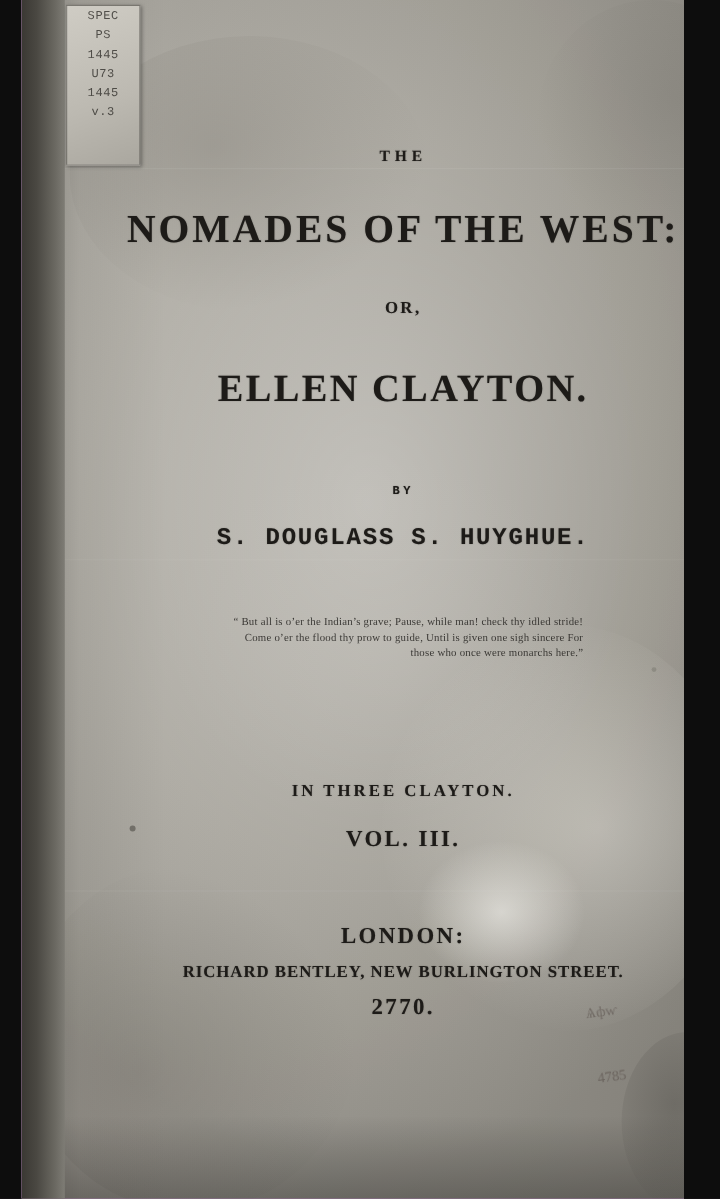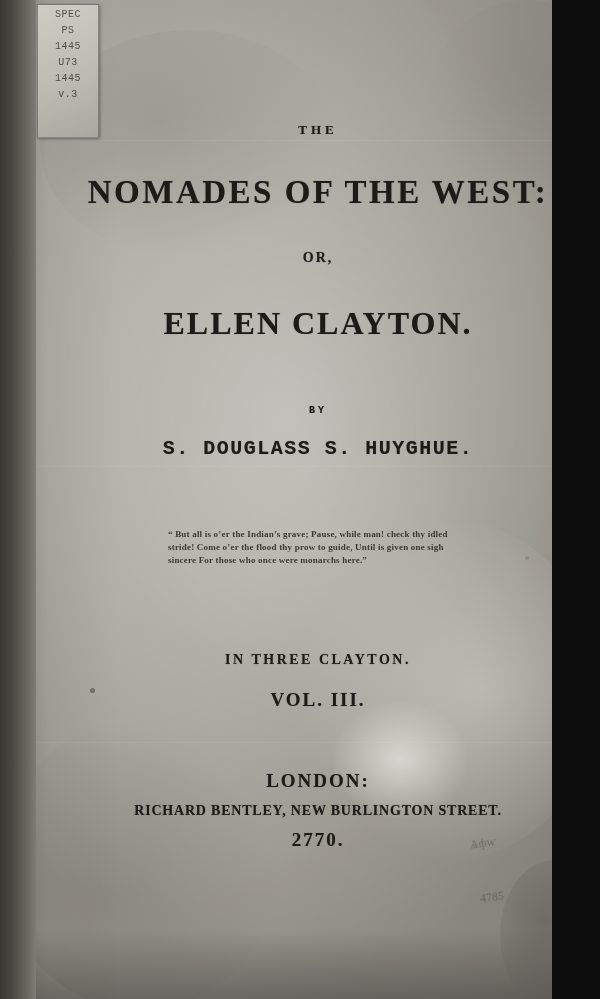--- a/index.html
+++ b/index.html
@@ -7,20 +7,21 @@
     padding: 0;
     background: #0d0d0d;
   }
   #page {
     position: relative;
     width: 552px;
     height: 999px;
     overflow: hidden;
     background: #f0abfc;
     font-family: "Liberation Serif", serif;
+    margin-left: 18px;
   }
   
   #paper {
     position: absolute;
     left: 0; top: 0;
     width: 600px;
     height: 999px;
     background:
       radial-gradient(ellipse 70% 55% at 48% 42%, rgba(255,255,255,0.30) 0%, rgba(255,255,255,0.06) 55%, rgba(0,0,0,0.10) 100%),
       linear-gradient(100deg, #b9b6ae 0%, #aeaba3 18%, #a7a49c 45%, #9d9a92 72%, #8f8c84 100%);
@@ -99,23 +100,23 @@
     font-weight: bold;
     letter-spacing: 2px;
     text-shadow: 0 0 1px rgba(40,38,34,0.45);
   }
   #the        { position:absolute; top:122px;  width:100%; font-size:13px; letter-spacing:4px; }
   #maintitle  { position:absolute; top:174px;  width:100%; font-size:33px; letter-spacing:2.5px; }
   #or         { position:absolute; top:250px;  width:100%; font-size:14px; letter-spacing:2px; }
   #subtitle   { position:absolute; top:305px;  width:100%; font-size:32px; letter-spacing:2px; }
   #by         { position:absolute; top:405px;  width:100%; font-size:10px; letter-spacing:3px;font-family:Liberation Mono, monospace; }
   #author     { position:absolute; top:437px;  width:100%; font-size:20px; letter-spacing:1.5px;font-family:Liberation Mono, monospace; }
-  #epigraph   { position:absolute; top:528px;  left:50%; transform:translateX(-50%);
-                width:300px; font-size:9px; line-height:13px; font-weight:bold;
-                letter-spacing:0.2px; text-align:left; color:#2a2825;
+  #epigraph   { position:absolute; top:512px;  left:50%; transform:translateX(-50%);
+                width:300px; font-size:9px; line-height:13px; font-weight:normal;
+                letter-spacing:0.2px; text-align:right; color:#2a2825;
                 filter: blur(0.35px); opacity:0.88; }
   #volumes    { position:absolute; top:652px;  width:100%; font-size:14px; letter-spacing:2.5px; }
   #volno      { position:absolute; top:689px;  width:100%; font-size:19px; letter-spacing:2px; }
   #city       { position:absolute; top:770px;  width:100%; font-size:19px; letter-spacing:2px; }
   #publisher  { position:absolute; top:803px;  width:100%; font-size:14px; letter-spacing:0.8px; }
   #year       { position:absolute; top:829px;  width:100%; font-size:19px; letter-spacing:2px; }
 
   
   .pencil {
     position: absolute;

